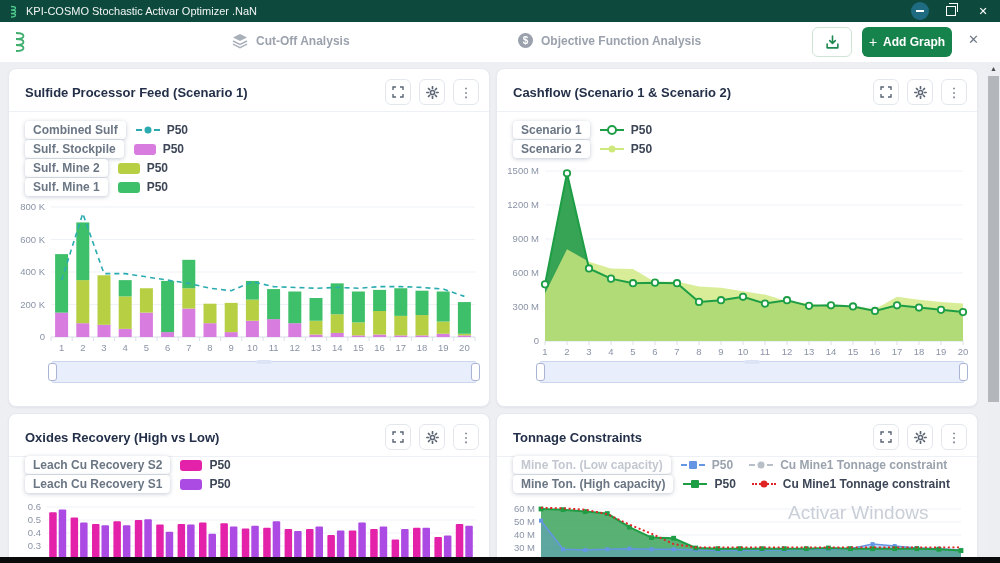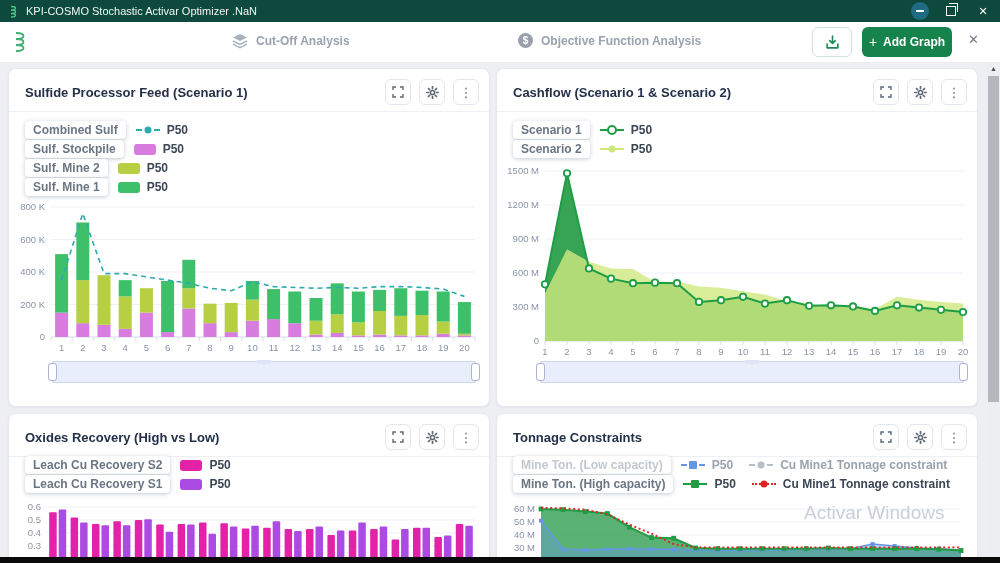--- a/index.html
+++ b/index.html
@@ -65,21 +65,21 @@
   #svg2{top:92px;width:464px;height:196px;}
   #svg3{top:85px;width:464px;height:230px;}
   #svg4{top:85px;width:464px;height:230px;}
   svg text{font-family:"Liberation Sans",sans-serif;}
 
   .dz{position:absolute;left:42px;top:292px;width:424px;height:20px;background:#e9eefc;border:1px solid #ccd6ef;border-radius:3px;cursor:pointer;}
   .dz::before,.dz::after{content:"";position:absolute;top:1px;width:7px;height:16px;background:#fff;border:1px solid #a9b4d4;border-radius:3px;}
   .dz::before{left:-4px;} .dz::after{right:-4px;}
   .dzc{position:absolute;left:50%;top:-2px;transform:translateX(-50%);width:16px;height:4px;border-radius:2px;background:#dde4f5;}
 
-  .watermark{position:absolute;left:788px;top:440px;pointer-events:none;margin-left:16px;}
+  .watermark{position:absolute;left:788px;top:440px;pointer-events:none;}
   .wm1{font-size:19px;color:#c9cfd8;}
   .wm2{font-size:10.5px;color:#c4cad3;margin-top:3px;}
 
   .vscroll{position:absolute;right:0;top:62px;width:13px;height:501px;background:#eceef1;}
   .vs-up{position:absolute;top:0;left:0;width:13px;height:13px;display:flex;align-items:center;justify-content:center;font-size:7px;color:#4a4d52;cursor:pointer;}
   .vthumb{position:absolute;top:14px;left:1px;width:11px;height:326px;background:#b3b6bb;cursor:pointer;}
   .bottomstrip{position:absolute;left:0;right:0;bottom:0;height:6px;background:#0a0a0a;z-index:50;}
 </style>
 </head>
 <body>

